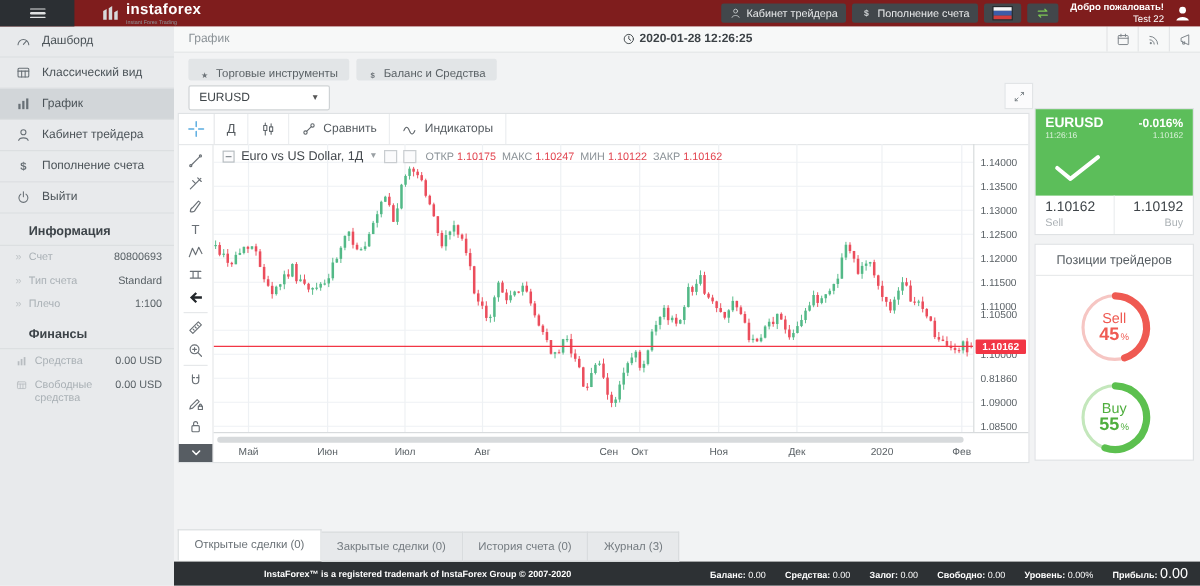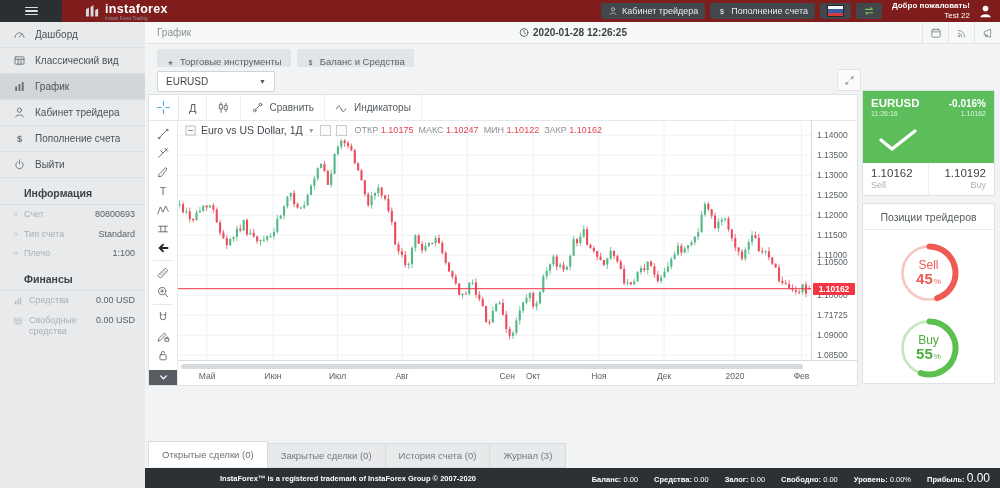--- a/index.html
+++ b/index.html
@@ -981,21 +981,21 @@
       <div class="yaxis" id="yaxis">
           <span class="ytick" style="top: 15.2px;">1.14000</span>
           <span class="ytick" style="top: 35.2px;">1.13500</span>
           <span class="ytick" style="top: 55.2px;">1.13000</span>
           <span class="ytick" style="top: 75.2px;">1.12500</span>
           <span class="ytick" style="top: 95.2px;">1.12000</span>
           <span class="ytick" style="top: 115.2px;">1.11500</span>
           <span class="ytick" style="top: 135.2px;">1.11000</span>
           <span class="ytick" style="top: 142px;">1.10500</span>
           <span class="ytick" style="top: 175.2px;">1.10000</span>
-          <span class="ytick" style="top: 195.2px;">1.71725</span>
+          <span class="ytick" style="top: 195.2px;">0.81860</span>
           <span class="ytick" style="top: 215.2px;">1.09000</span>
           <span class="ytick" style="top: 235.2px;">1.08500</span>
           <span class="ptag" style="top: 162.72px;">1.10162</span>
         </div>
       <div class="xaxis" id="xaxis">
         <div class="hscroll"></div>
       <span class="xtick" style="left: 29.118px;">Май</span>
           <span class="xtick" style="left: 94.95px;">Июн</span>
           <span class="xtick" style="left: 159.516px;">Июл</span>
           <span class="xtick" style="left: 224.082px;">Авг</span>

